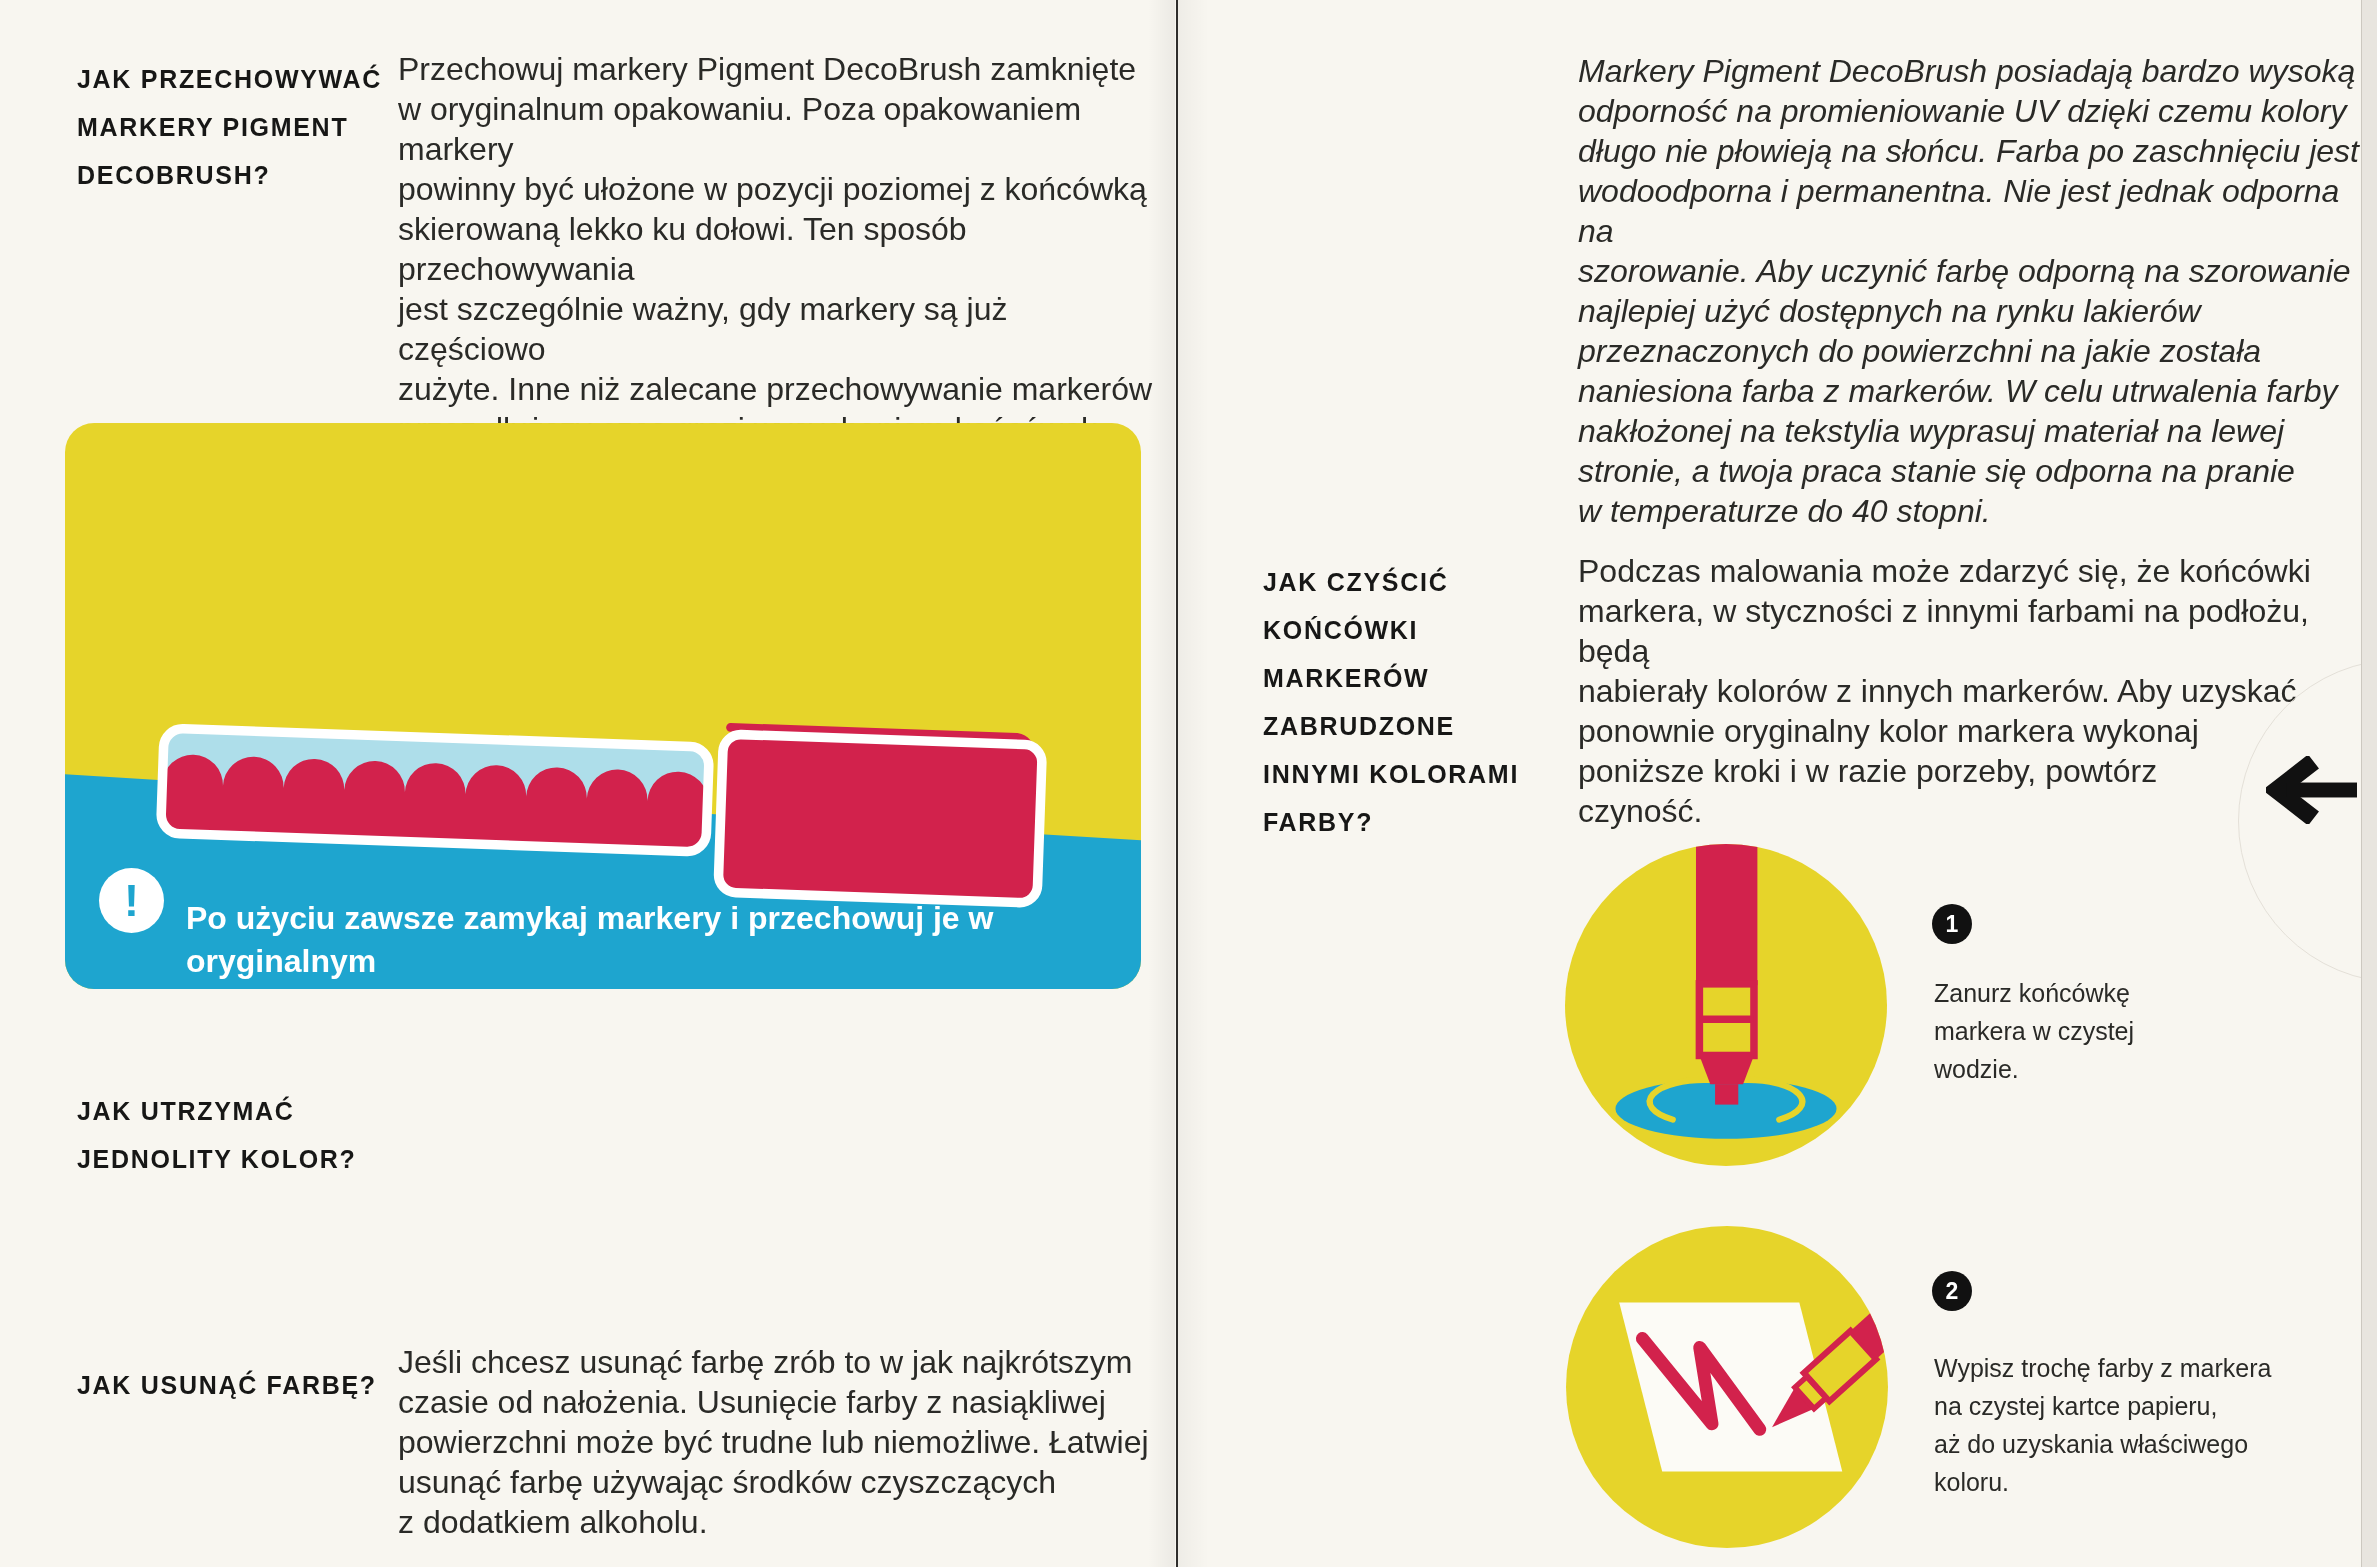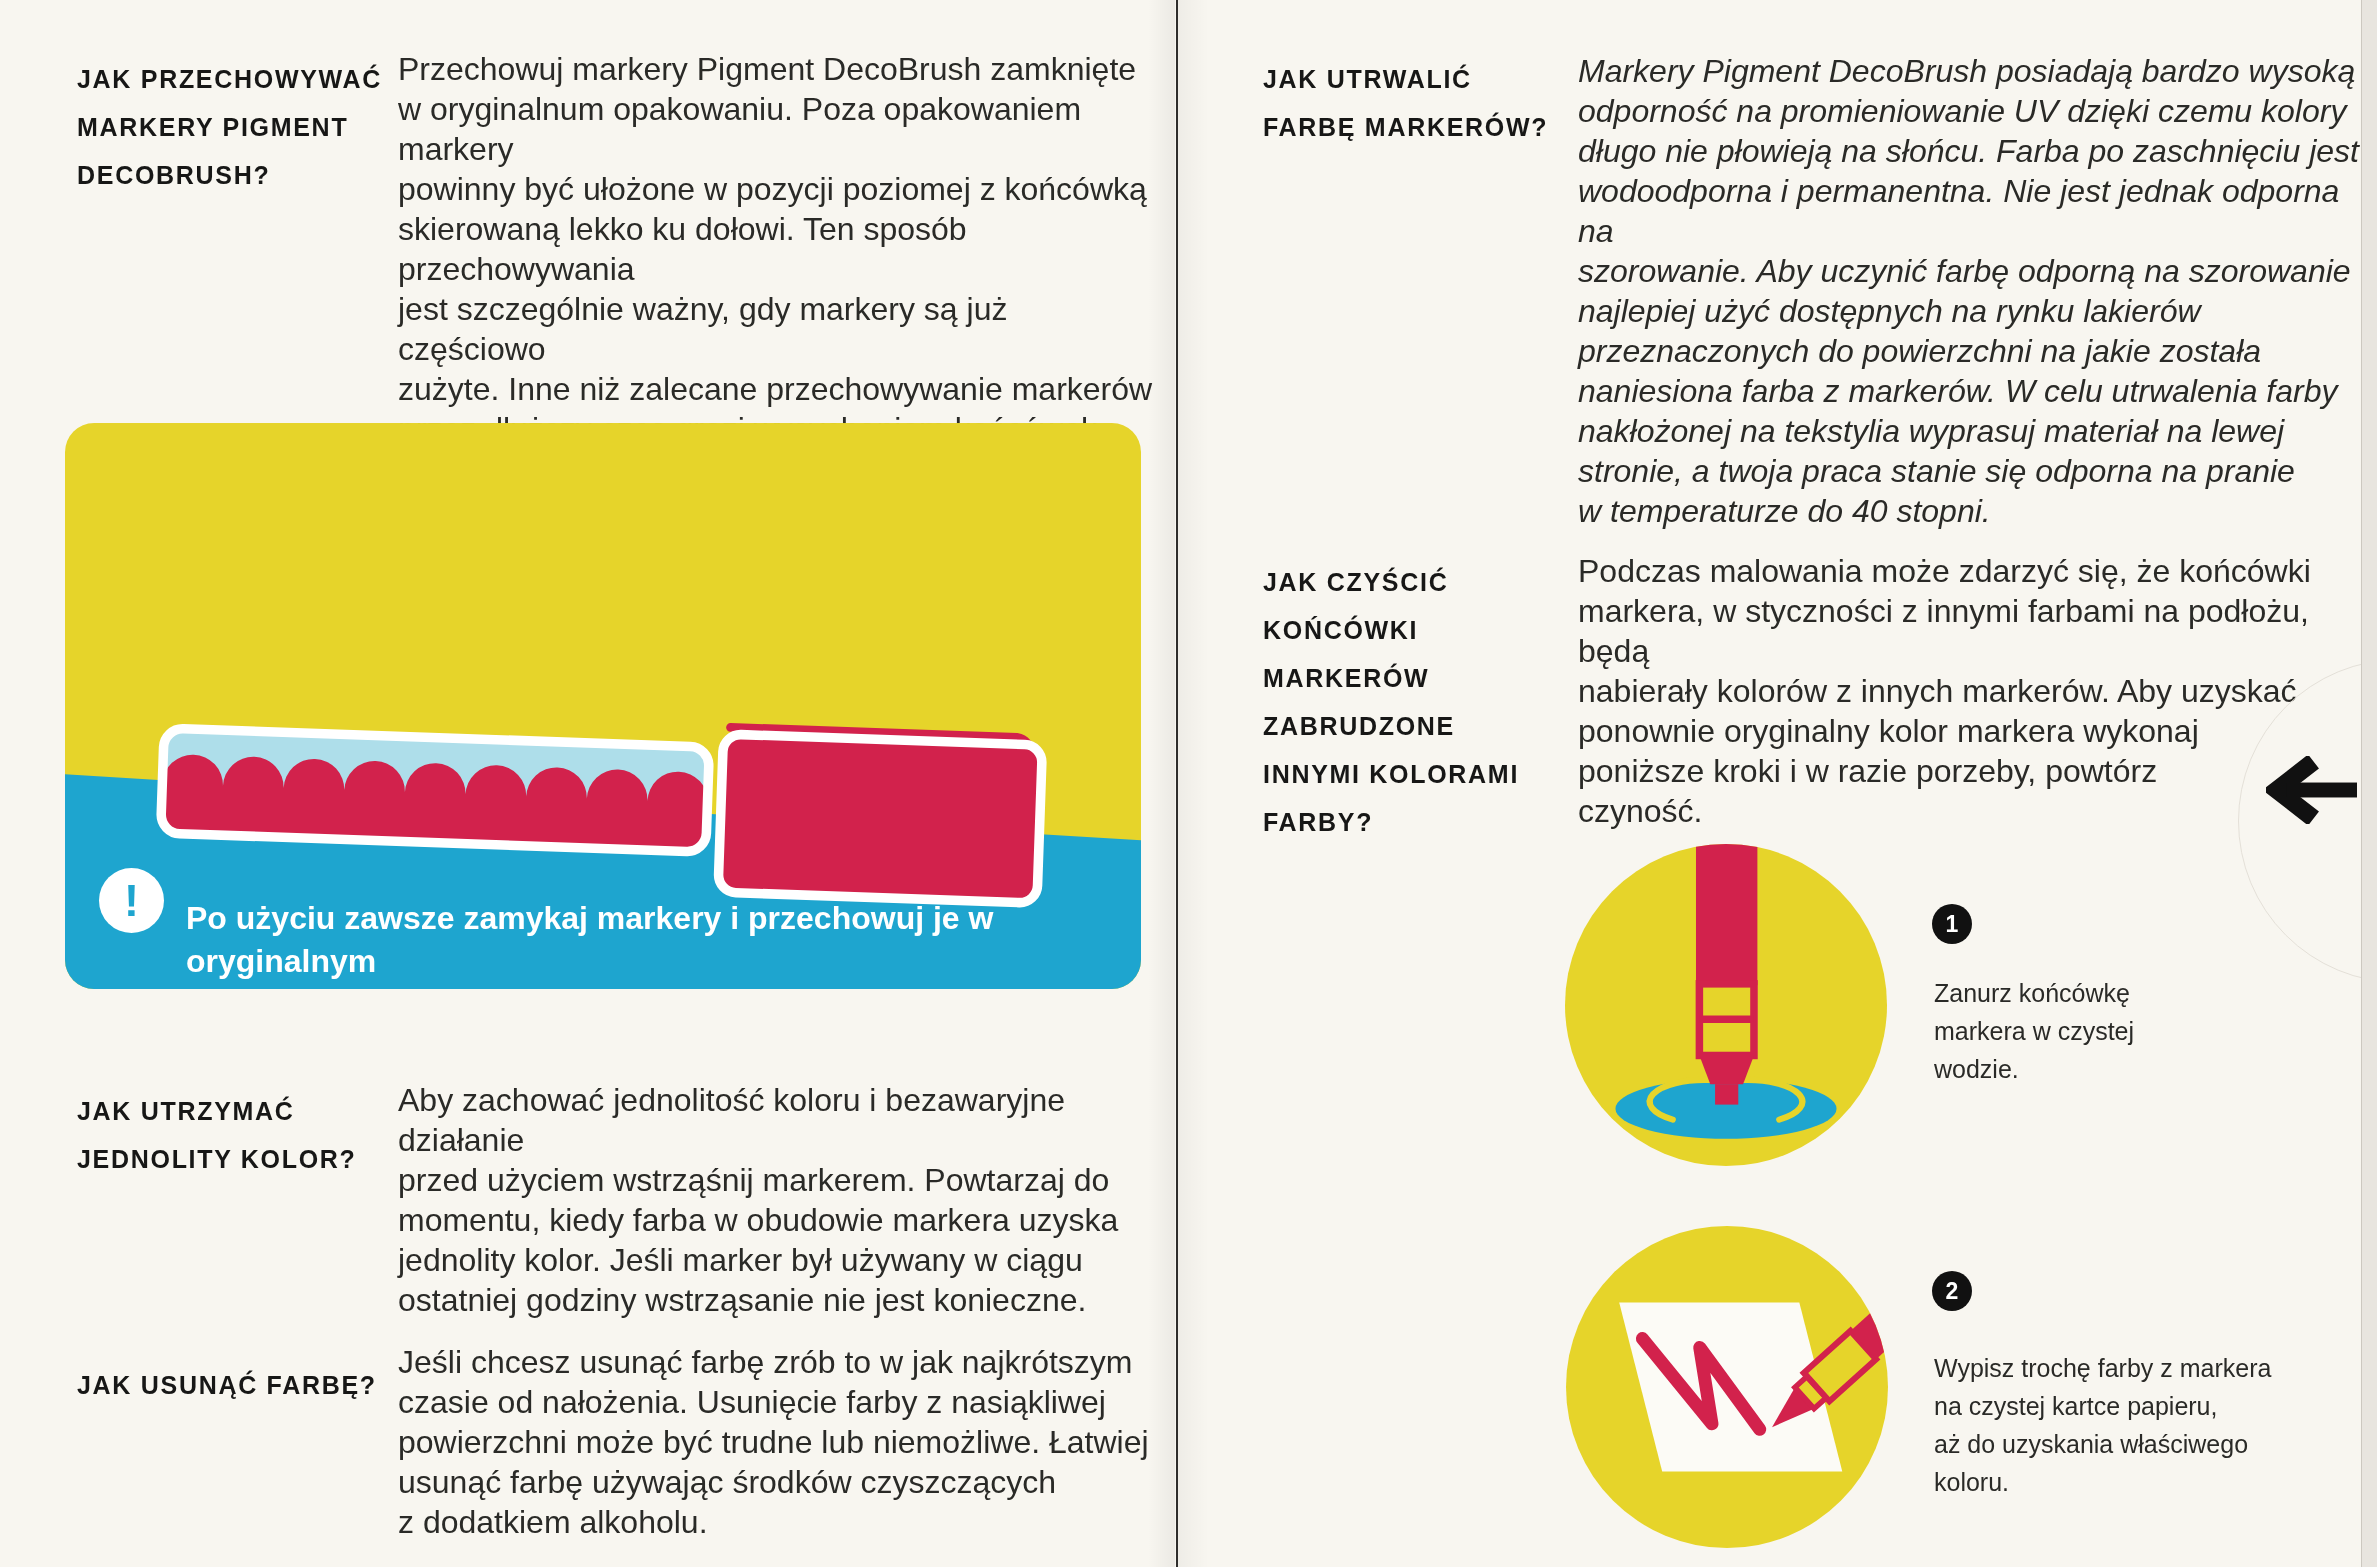--- a/index.html
+++ b/index.html
@@ -94,42 +94,35 @@
         <rect x="962" y="450" width="468" height="232" rx="26" fill="#d2224c" stroke="#ffffff" stroke-width="14"></rect>
       </g>
     </svg>
     <div class="note-icon abs">!</div>
     <p class="note-text abs">Po użyciu zawsze zamykaj markery i przechowuj je w oryginalnym
 opakowaniu lub z końcówką skierowaną lekko ku dołowi.</p>
   </div>
 
   <h2 class="q abs" style="left:77px;top:1087px;">JAK UTRZYMAĆ
 JEDNOLITY KOLOR?</h2>
-  <p class="a abs" style="left:394px;top:1076px;width:757px;">Aby zachować jednolitość koloru i bezawaryjne działanie
-przed użyciem wstrząśnij markerem. Powtarzaj do
-momentu, kiedy farba w obudowie markera uzyska
-jednolity kolor. Jeśli marker był używany w ciągu
-ostatniej godziny wstrząsanie nie jest konieczne.</p>
 
   <h2 class="q abs" style="left:77px;top:1361px;">JAK USUNĄĆ FARBĘ?</h2>
   <p class="a abs" style="left:394px;top:1338px;width:757px;">Jeśli chcesz usunąć farbę zrób to w jak najkrótszym
 czasie od nałożenia. Usunięcie farby z nasiąkliwej
 powierzchni może być trudne lub niemożliwe. Łatwiej
 usunąć farbę używając środków czyszczących
 z dodatkiem alkoholu.</p>
 </section>
 
 <div class="abs fold-shade-l"></div>
 <div class="abs fold-line"></div>
 <div class="abs fold-shade-r"></div>
 
 <section class="abs" style="left:1178px;top:0;width:1200px;height:1567px;">
 
-  <h2 class="q abs" style="left:85px;top:55px;">JAK UTRWALIĆ
-FARBĘ MARKERÓW?</h2>
   <p class="a abs" style="left:396px;top:47px;width:784px;font-style:italic;">Markery Pigment DecoBrush posiadają bardzo wysoką
 odporność na promieniowanie UV dzięki czemu kolory
 długo nie płowieją na słońcu. Farba po zaschnięciu jest
 wodoodporna i permanentna. Nie jest jednak odporna na
 szorowanie. Aby uczynić farbę odporną na szorowanie
 najlepiej użyć dostępnych na rynku lakierów
 przeznaczonych do powierzchni na jakie została
 naniesiona farba z markerów. W celu utrwalenia farby
 nakłożonej na tekstylia wyprasuj materiał na lewej
 stronie, a twoja praca stanie się odporna na pranie

